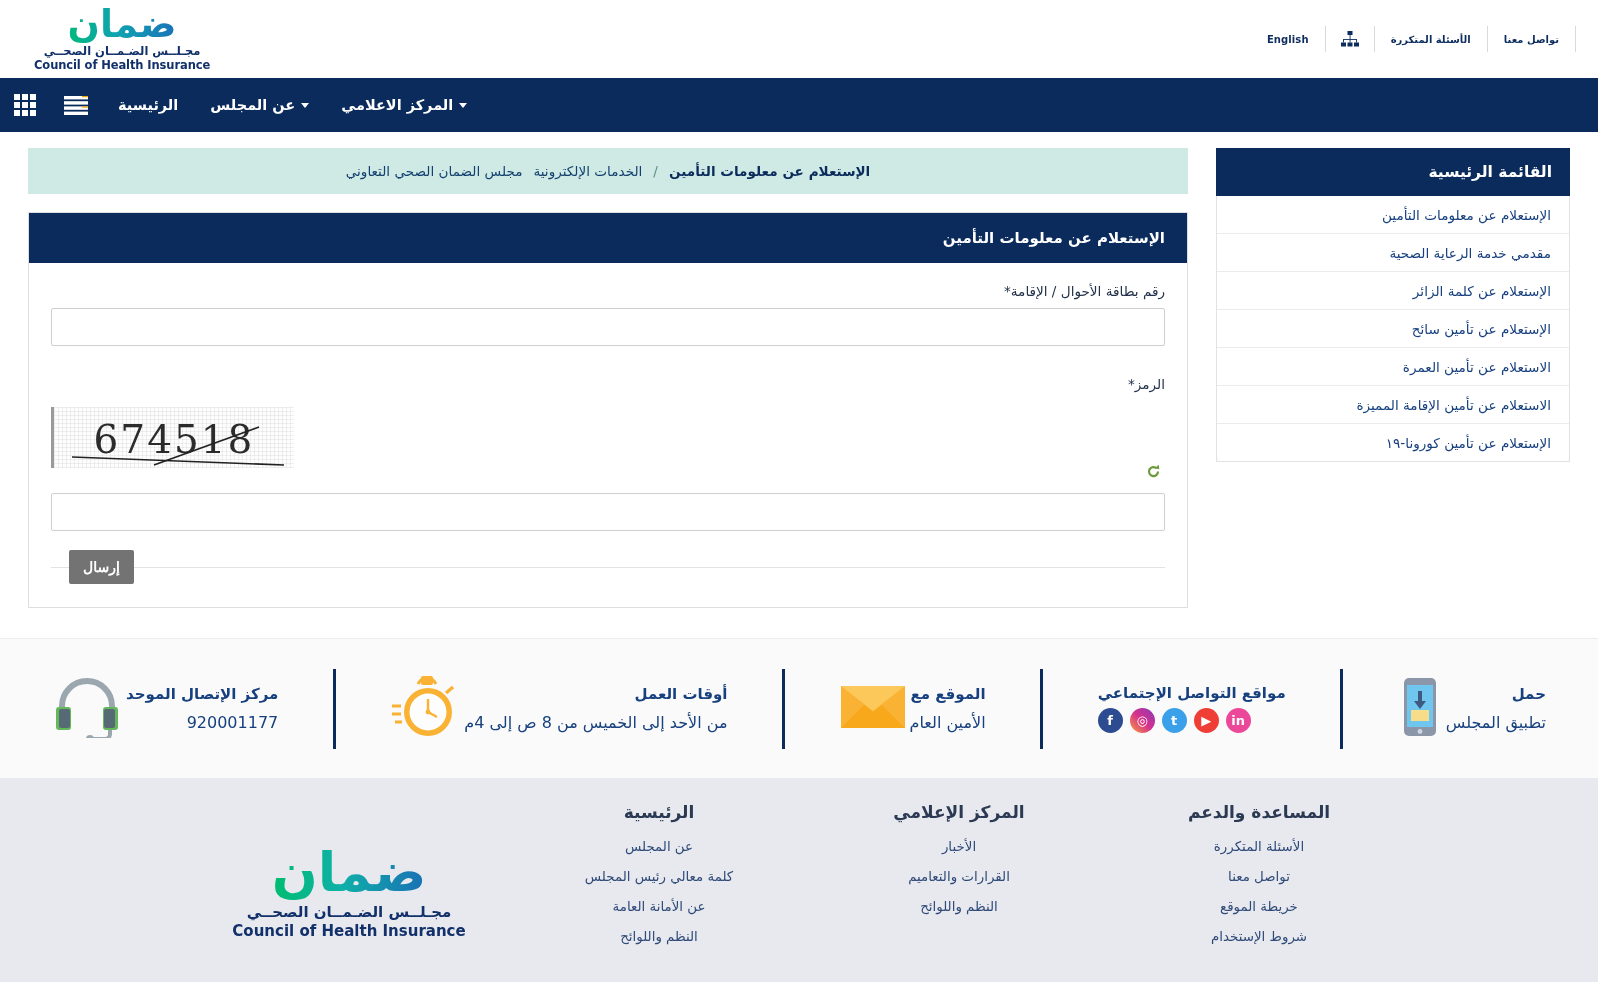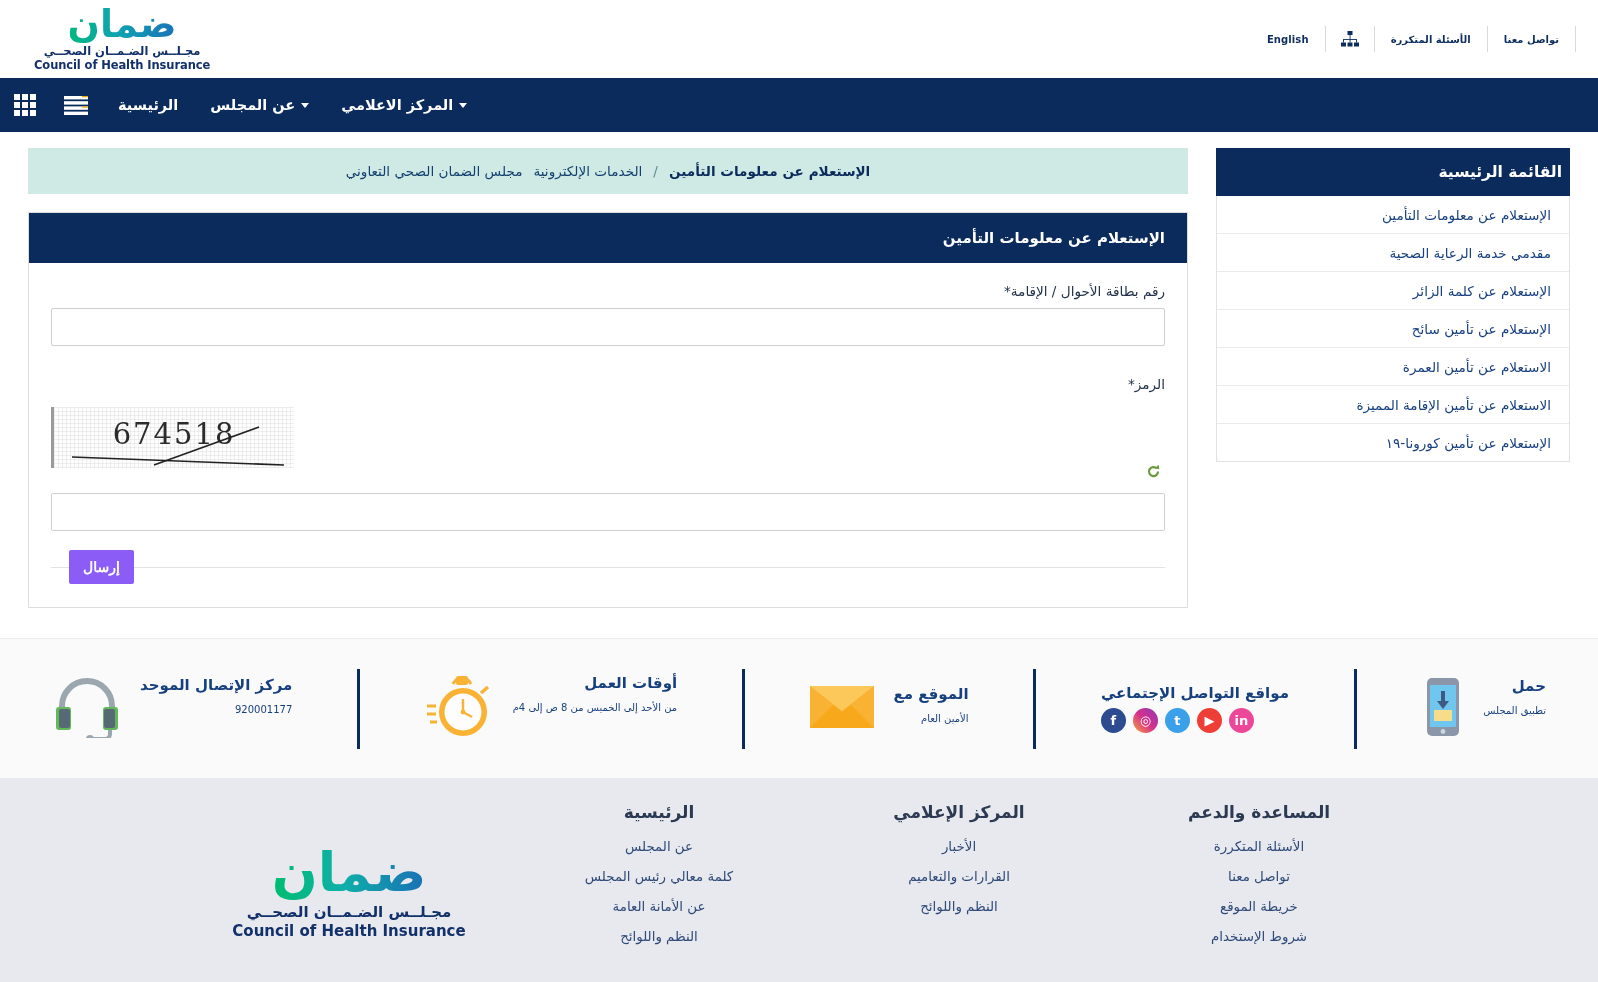--- a/index.html
+++ b/index.html
@@ -51,21 +51,21 @@
     display: flex; flex-direction: row;
     padding: 16px 28px 0 28px; gap: 28px;
     height: 506px; background:#fff;
   }
   .col-right { width: 354px; flex: 0 0 354px; }
   .col-left { flex: 1 1 auto; display:flex; flex-direction:column; }
 
   
   .side-head {
     background: #0b2b5c; color: #fff; font-size: 15.5px; font-weight: bold;
-    padding: 15px 8px; text-align: right;
+    padding: 15px 18px; text-align: right;
   }
   .side-list { border: 1px solid #e2e2e2; border-top: none; background: #fff;
       background-image:
         linear-gradient(65deg, rgba(11,43,92,.022) 0 2px, transparent 2px 40px),
         linear-gradient(-65deg, rgba(11,43,92,.022) 0 2px, transparent 2px 40px);
   }
   .side-item {
     padding: 10.5px 18px; font-size: 13.6px; color: #17407f;
     border-bottom: 1px solid #ebebeb; text-align: right;
   }
@@ -101,40 +101,40 @@
     width: 243px; height: 61px; border-left: 3px solid #9a9a9a;
     background:
       repeating-linear-gradient(0deg, rgba(0,0,0,.055) 0 1px, transparent 1px 4px),
       repeating-linear-gradient(90deg, rgba(0,0,0,.055) 0 1px, transparent 1px 4px),
       #fdfdfd;
     position: relative; margin-top: 6px; overflow: hidden;
   }
   .captcha-text {
     position:absolute; left:0; right:0; top:10px; text-align:center;
     font-family: "DejaVu Serif", "Liberation Serif", serif;
-    font-size: 29px; color: #2b2b2b; letter-spacing: 2px;
+    font-size: 39px; color: #2b2b2b; letter-spacing: 2px;
   }
   .refresh-ico { align-self: flex-start; margin: 0 0 0 0; position: relative; left: -4px; top: -4px;}
   .panel-foot { border-top: 1px solid #e3e3e3; margin-top: 36px; padding: 0; position:relative; height: 40px;}
   .submit-btn {
     position:absolute; top:-18px; right:auto; left:18px;
-    background: #8b5cf6; color: #fff; font-size: 14px; font-weight: bold;
+    background: #737373; color: #fff; font-size: 14px; font-weight: bold;
     border: none; padding: 9px 14px; cursor: pointer; border-radius:2px;
   }
 
   
   .strip {
     height: 140px; background: #fafafa; border-top: 1px solid #ececec;
     display: flex; flex-direction: row; align-items: center;
     justify-content: space-between; padding: 0 26px;
   }
-  .strip-cell { display: flex; gap: 18px; padding: 0 26px; }
+  .strip-cell { display: flex; align-items: center; gap: 4px; padding: 0 26px; }
   .strip-txt { text-align: right; }
   .strip-t1 { font-size: 15px; color: #17407f; font-weight: bold; }
-  .strip-t2 { font-size: 10px; color: #17407f; margin-top: 10px; }
+  .strip-t2 { font-size: 16px; color: #17407f; margin-top: 10px; }
   .vline { width: 3px; height: 80px; background: #0b2b5c; }
   .socials { display: flex; gap: 7px; margin-top: 6px; justify-content: flex-end;}
   .soc { width: 25px; height: 25px; border-radius: 50%; display: flex;
     align-items: center; justify-content: center; color:#fff; font-size: 13px; font-weight:bold;}
 
   
   .footer {
     background: #e7e9ee; height: 204px; display: flex; flex-direction: row;
     justify-content: center; padding: 24px 30px 0 30px; gap: 0;
   }

